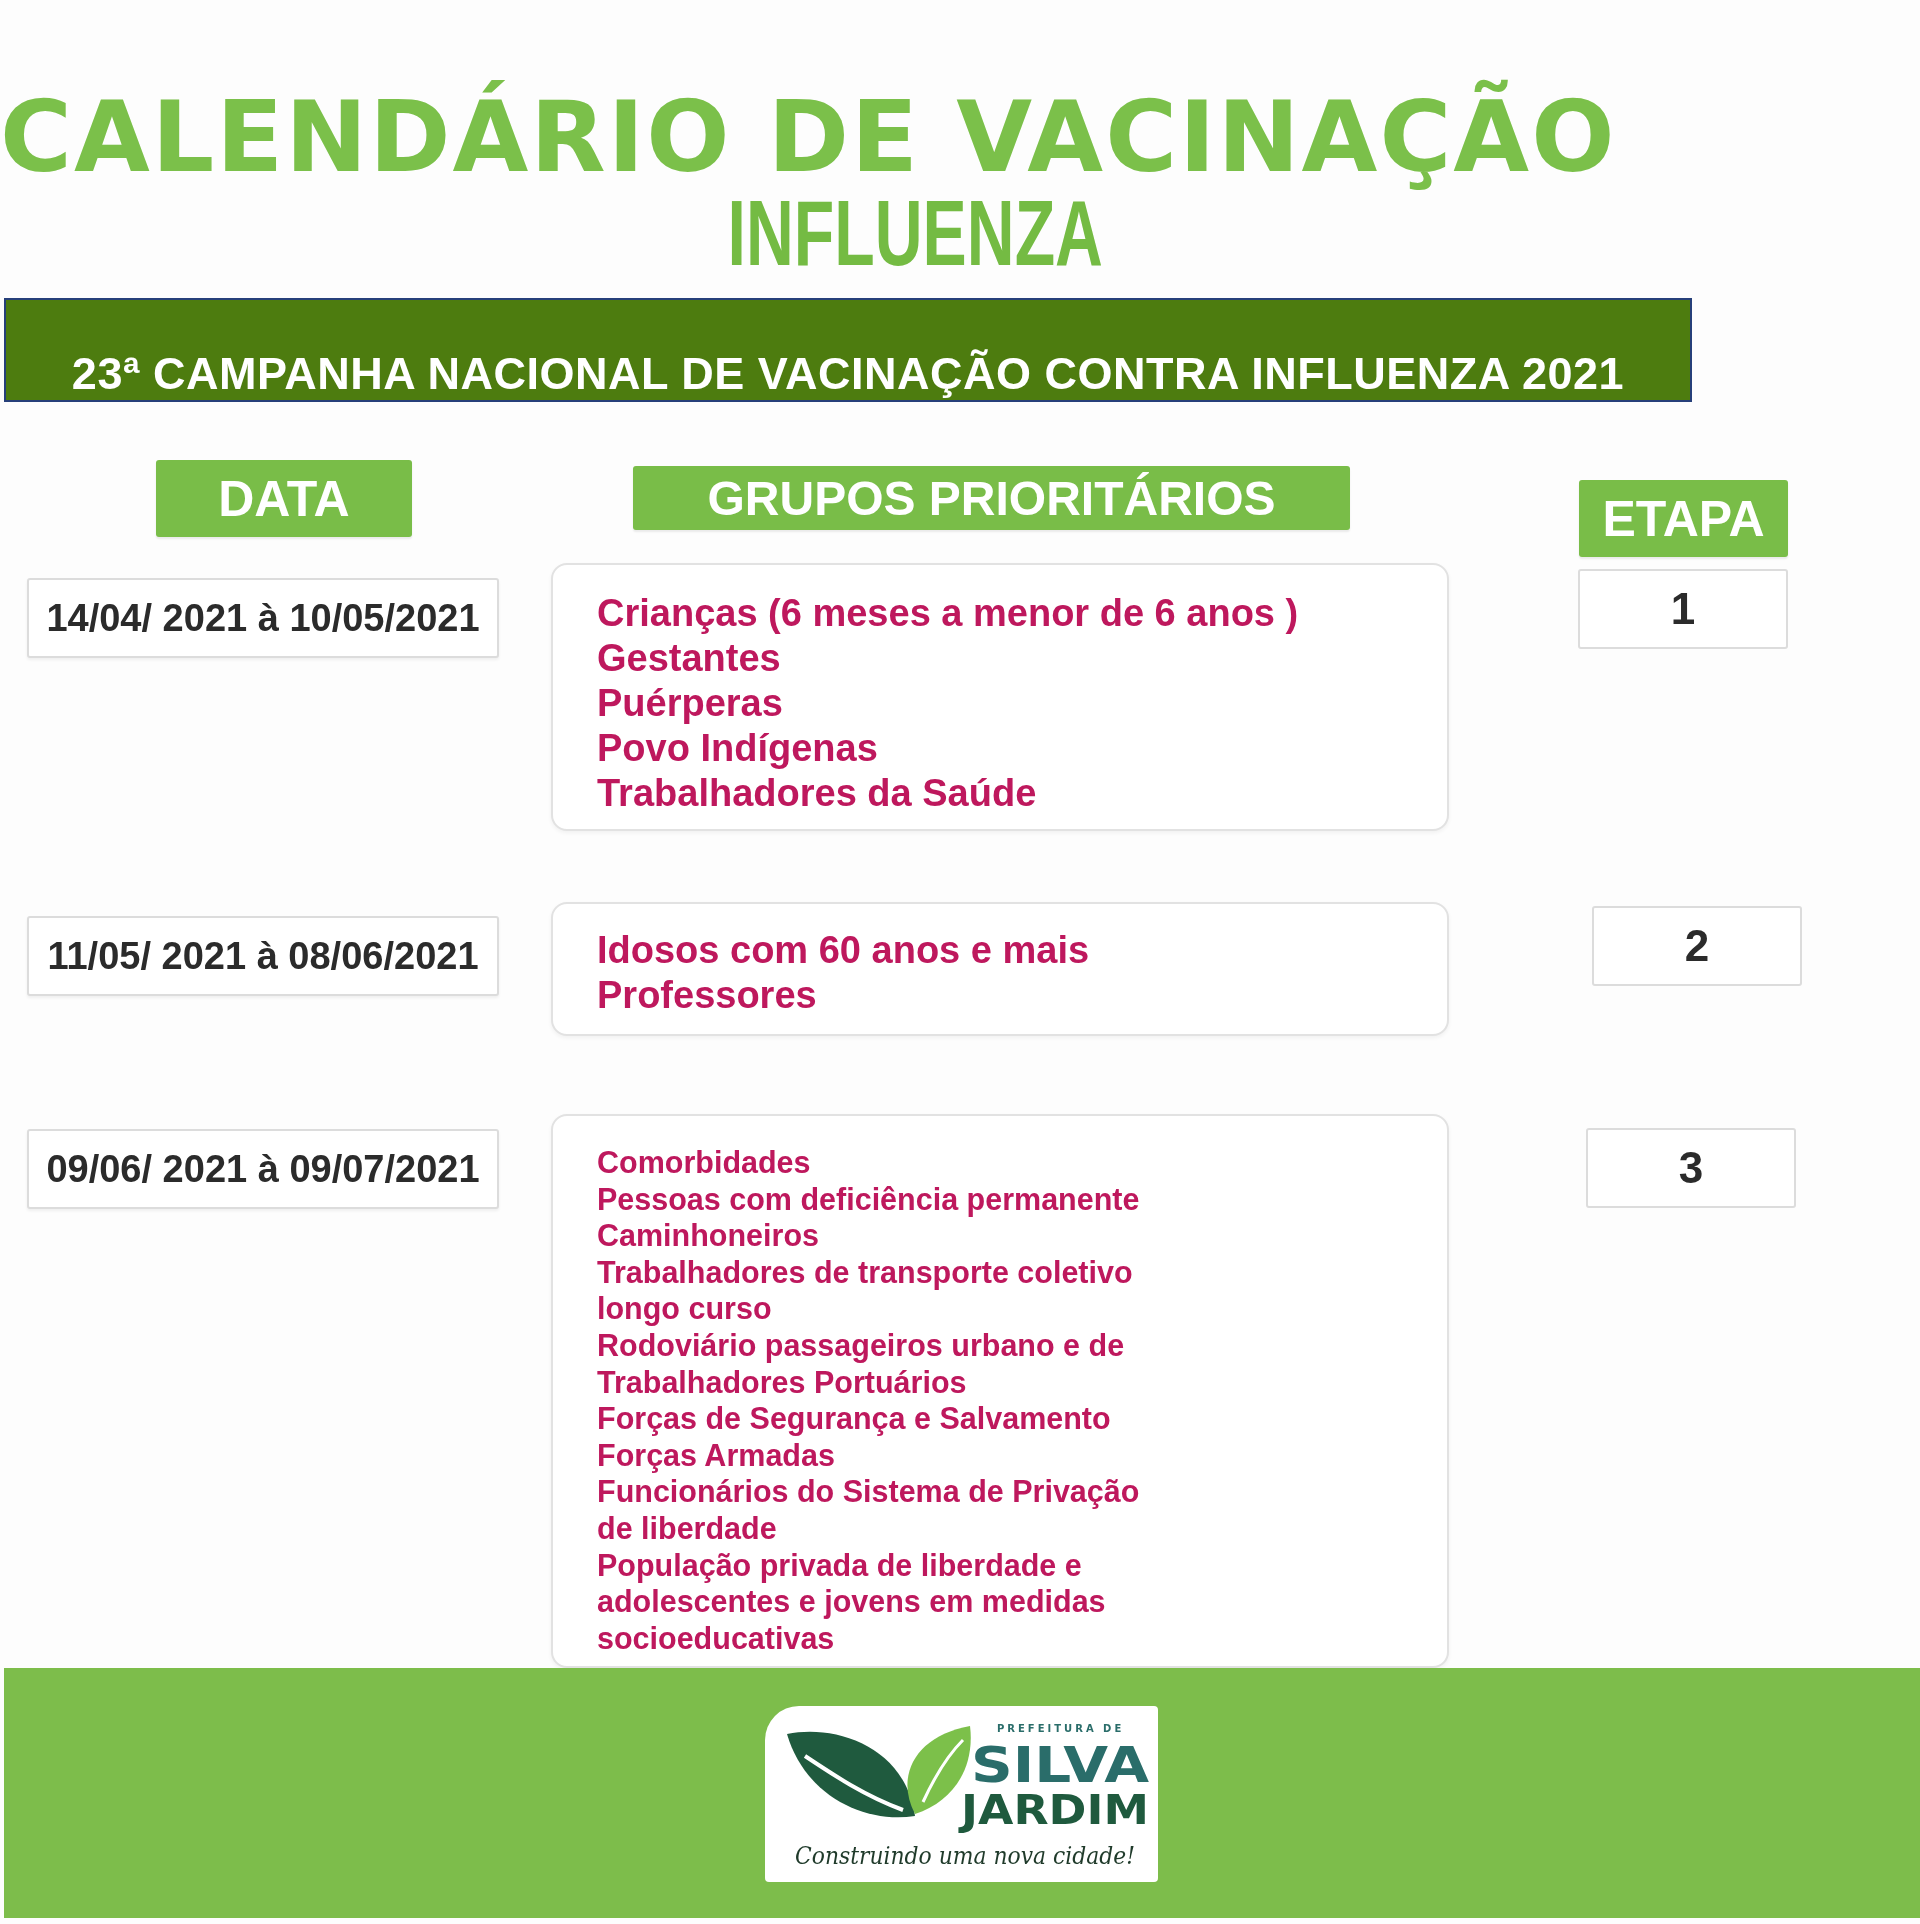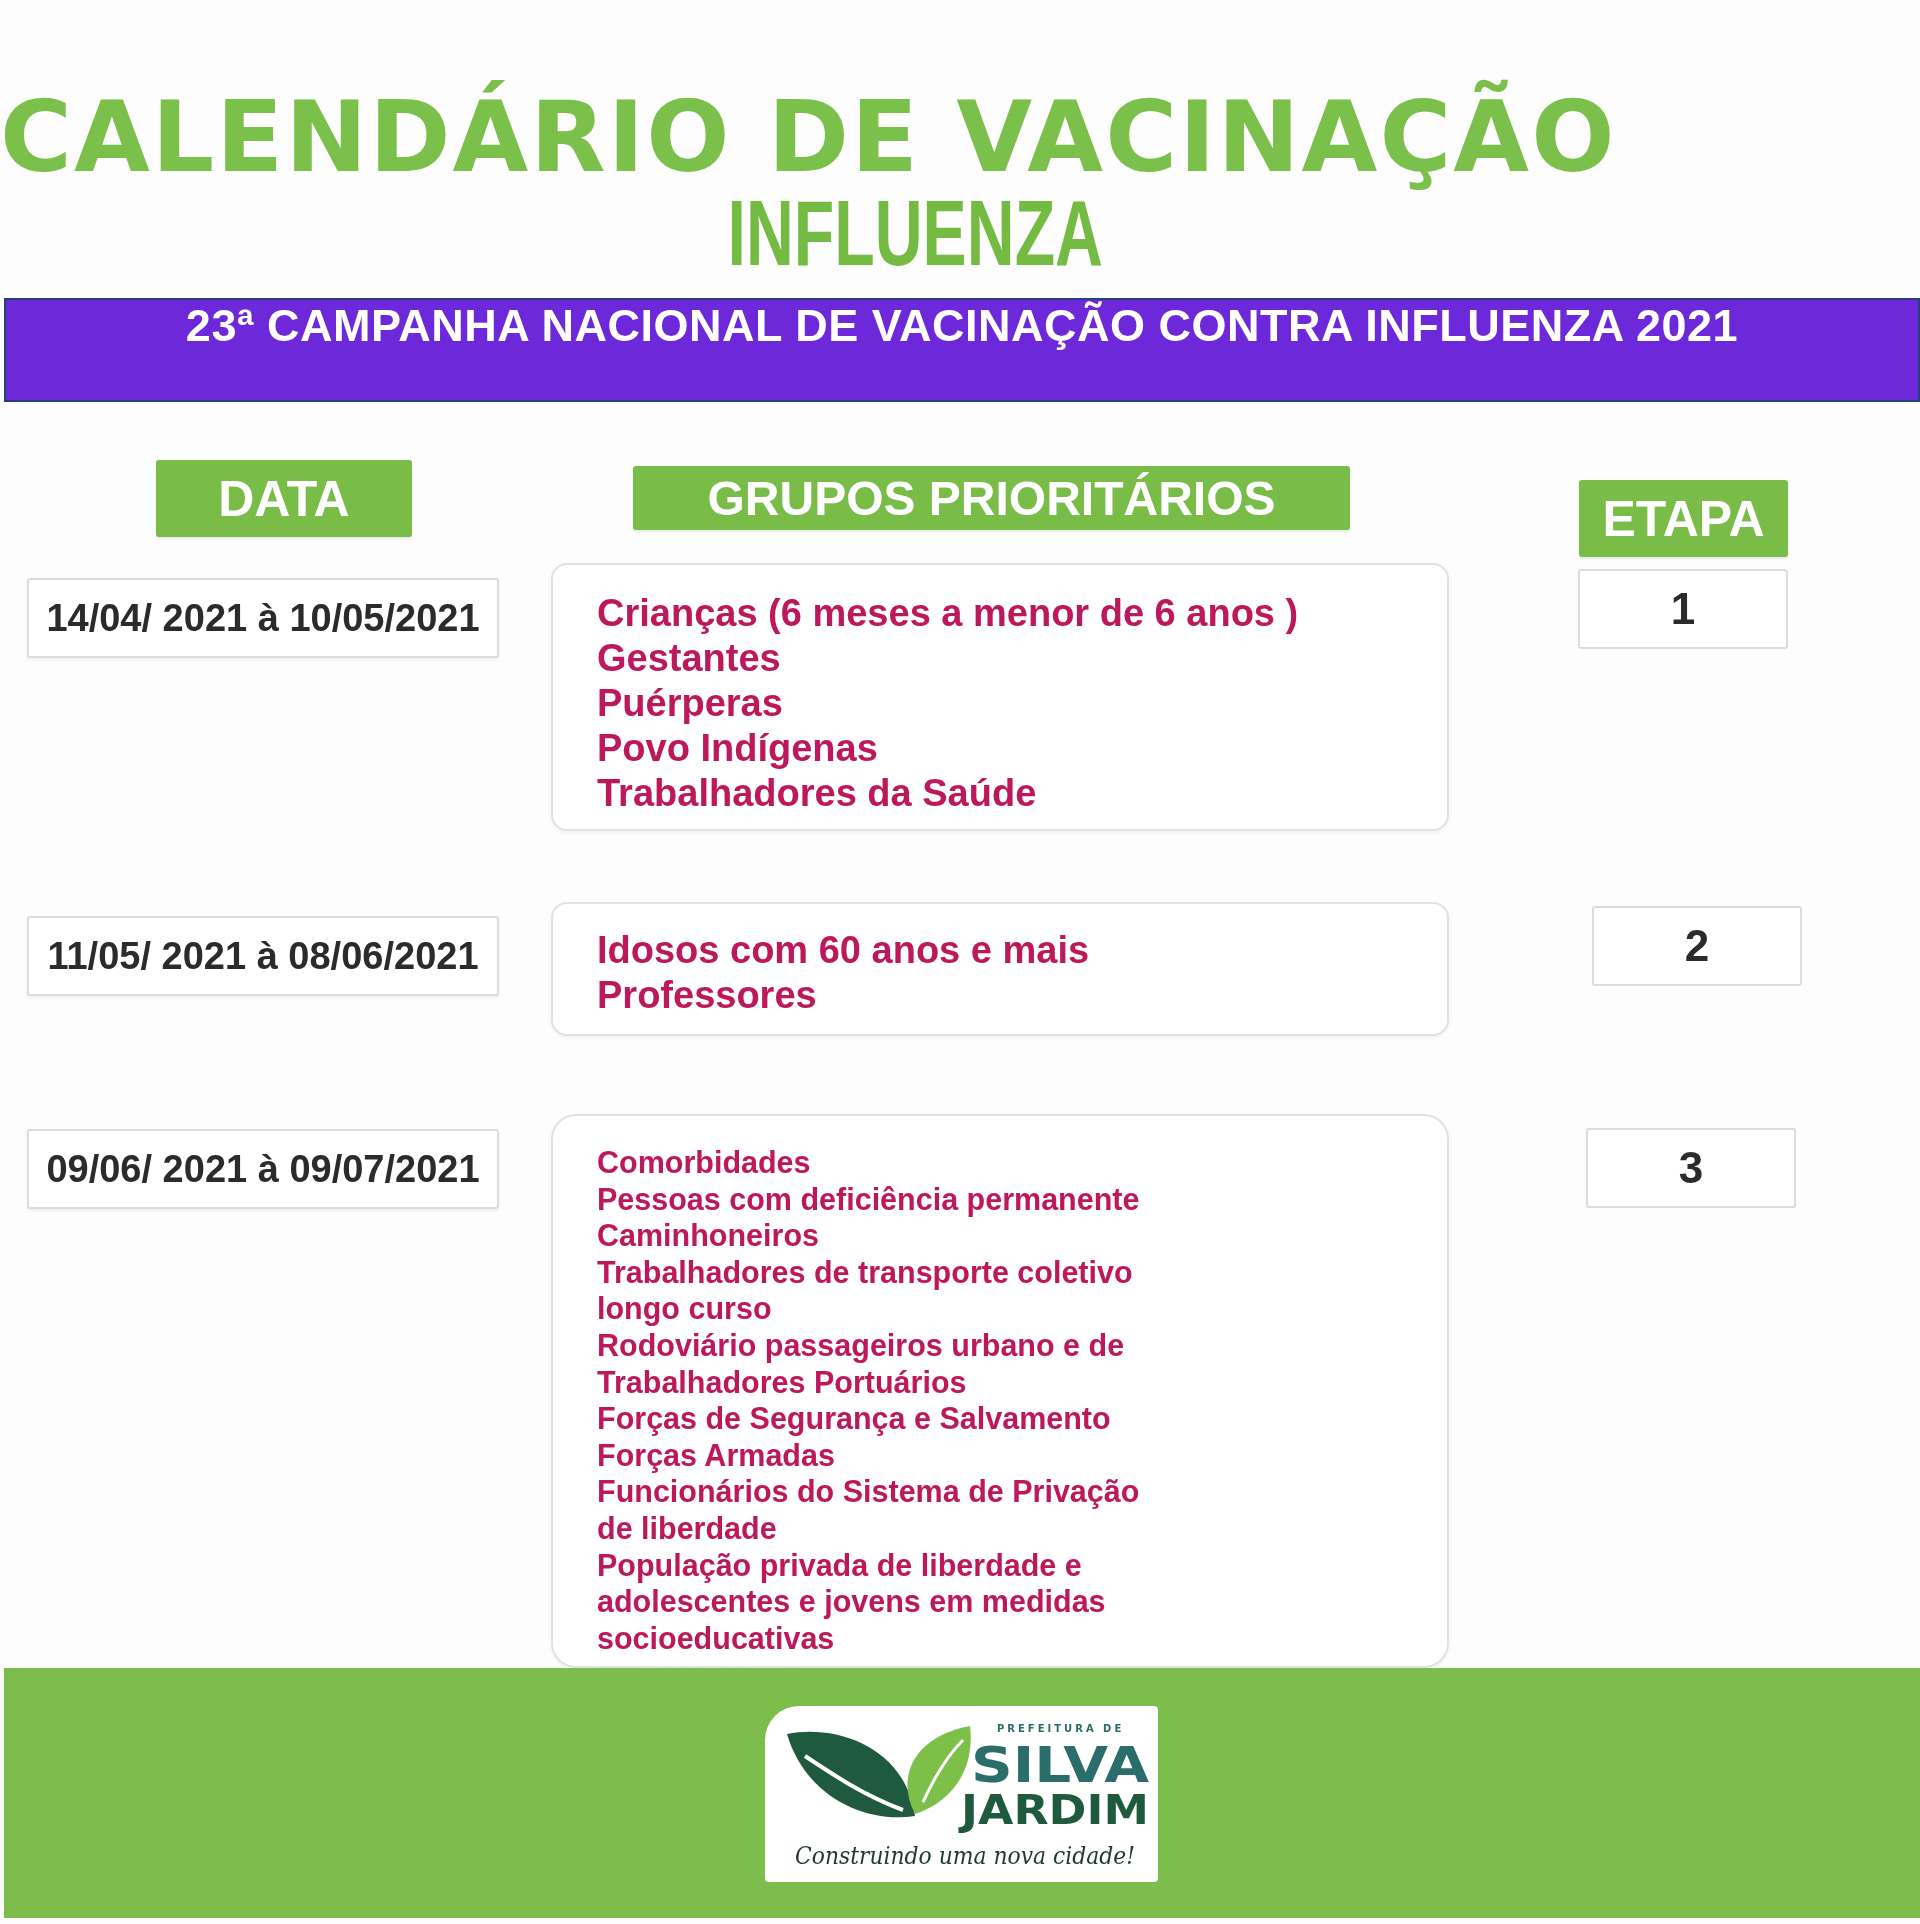--- a/index.html
+++ b/index.html
@@ -13,23 +13,23 @@
     font-family: "DejaVu Sans", sans-serif; font-weight: bold;
     font-size: 98px; letter-spacing: 2px; color: #7bc04a; line-height: 110px;
   }
   .title-sub {
     left: 0; width: 1830px; top: 188px; text-align: center;
     font-family: "Liberation Sans", sans-serif; font-weight: bold;
     font-size: 92px; color: #74bb43; line-height: 90px;
     transform: scaleX(0.72); transform-origin: 916px 0;
   }
   .banner {
-    left: 4px; top: 298px; width: 1916px; height: 104px;
-    background: #6d28d9; border: 2px solid #27407a;
-    display: flex; align-items: flex-start; justify-content: center;
+    left: 4px; top: 298px; width: 1688px; height: 104px;
+    background: #4d7c0f; border: 2px solid #27407a;
+    display: flex; align-items: flex-end; justify-content: center;
   }
   .banner span {
     color: #ffffff; font-weight: bold; font-size: 45px; letter-spacing: 0.5px;
     font-family: "Liberation Sans", sans-serif;
   }
 
   .col-head {
     background: #79bd48; color: #ffffff; font-weight: bold;
     display: flex; align-items: center; justify-content: center;
     border-radius: 3px; box-shadow: 0 2px 2px rgba(0,0,0,0.08);
@@ -49,21 +49,21 @@
   .group-box {
     background: #ffffff; border: 2px solid #e2e2e2; border-radius: 16px;
     box-shadow: 0 2px 4px rgba(0,0,0,0.05);
     left: 551px; width: 898px;
     padding-left: 44px;
     font-weight: bold; color: #be185d;
   }
   .group-box .line { display: block; white-space: nowrap; }
   .g1 { top: 563px; height: 268px; padding-top: 26px; font-size: 38px; line-height: 45px; }
   .g2 { top: 902px; height: 134px; padding-top: 24px; font-size: 38px; line-height: 45px; }
-  .g3 { top: 1114px; height: 554px; padding-top: 28px; font-size: 30.5px; line-height: 36.6px; border-radius: 25px; }
+  .g3 { top: 1114px; height: 554px; padding-top: 28px; font-size: 30.5px; line-height: 36.6px; border-radius: 16px; }
 
   .stage-box {
     background: #ffffff; border: 2px solid #dcdcdc; border-radius: 3px;
     display: flex; align-items: center; justify-content: center;
     font-weight: bold; font-size: 44px; color: #2b2b2b;
     height: 80px; width: 210px;
   }
 
   .footer {
     left: 4px; top: 1668px; width: 1916px; height: 250px;

